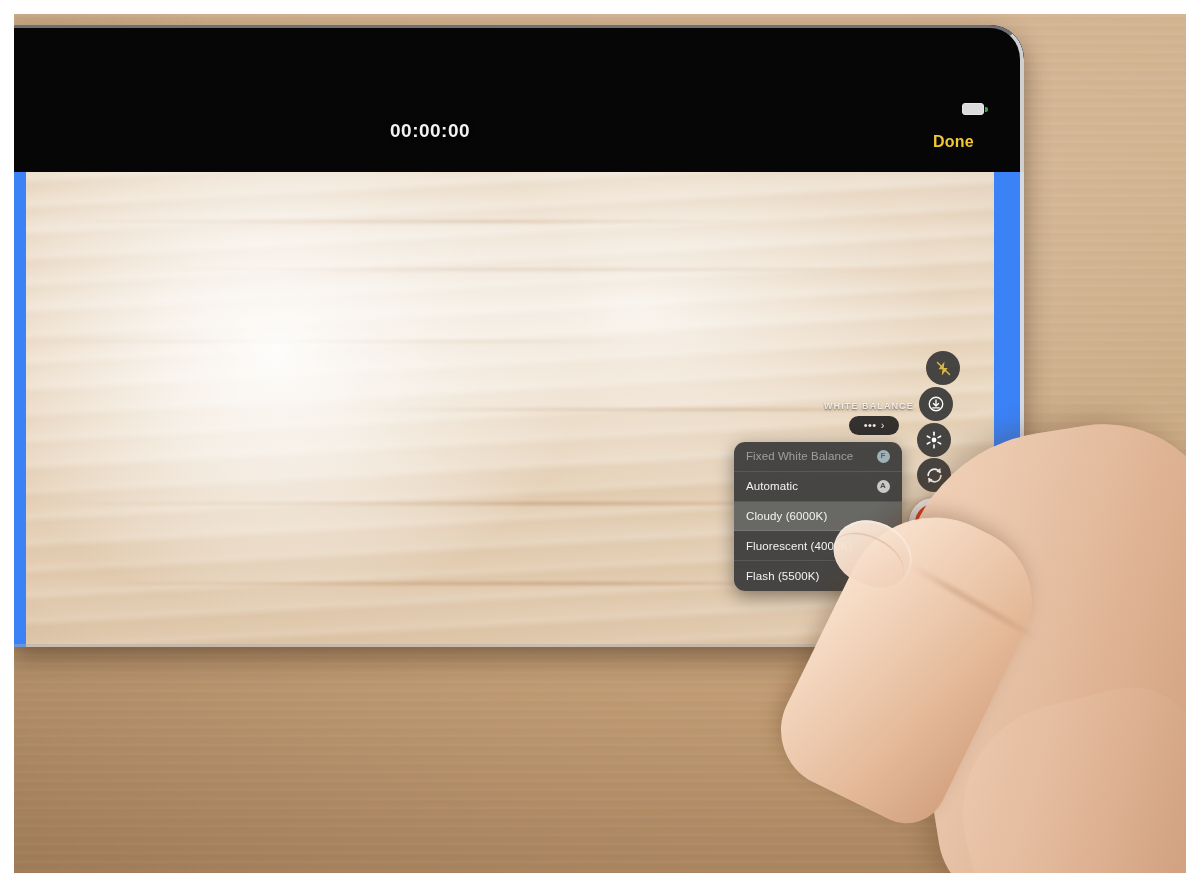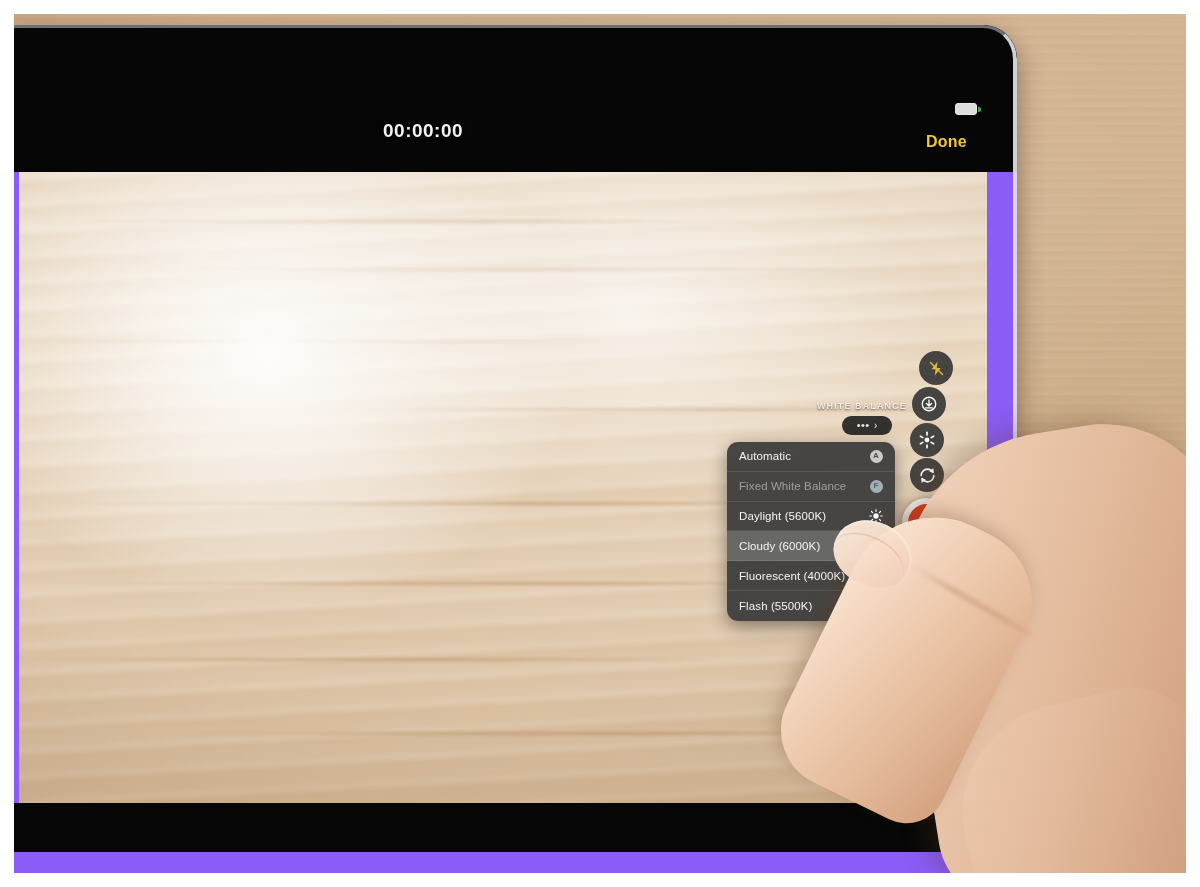--- a/index.html
+++ b/index.html
@@ -52,23 +52,23 @@
   .page-border {
     position:absolute; inset:0;
     border:14px solid #ffffff;
     pointer-events:none;
     z-index:60;
   }
 
   
   .ipad {
     position:absolute;
-    left:5px; top:25px;
-    width:1012px; height:863px;
-    background:#8b5cf6;
+    left:12px; top:25px;
+    width:1012px; height:622px;
+    background:#3b82f6;
     border-radius:0 34px 26px 0;
     box-shadow: 0 10px 26px rgba(40,22,8,.45);
     overflow:hidden;
   }
   .ipad-edge {
     position:absolute; inset:0;
     border-radius:0 34px 26px 0;
     border-right:4px solid rgba(226,226,228,.92);
     border-top:3px solid rgba(200,200,204,.55);
     border-bottom:3px solid rgba(170,170,175,.45);
@@ -402,52 +402,34 @@
 
     <div class="wb-label">WHITE BALANCE</div>
 
     <div class="wb-pill">
       <span class="dots">•••</span>
       <span class="chev">›</span>
     </div>
 
     <div class="wb-menu">
 
+      <div class="wb-row disabled">
+        <span class="lbl">Fixed White Balance</span>
+        <span class="tr">
+          <span class="badge dim">F</span>
+        </span>
+      </div>
+
       <div class="wb-row">
         <span class="lbl">Automatic</span>
         <span class="tr">
           <span class="badge">A</span>
         </span>
       </div>
 
-      <div class="wb-row disabled">
-        <span class="lbl">Fixed White Balance</span>
-        <span class="tr">
-          <span class="badge dim">F</span>
-        </span>
-      </div>
-
-      <div class="wb-row">
-        <span class="lbl">Daylight (5600K)</span>
-        <span class="tr">
-          <svg class="sun-ico" viewBox="0 0 24 24" fill="#ffffff">
-            <circle cx="12" cy="12" r="4.6"></circle>
-            <g stroke="#ffffff" stroke-width="2.1" stroke-linecap="round">
-              <line x1="12" y1="1.4" x2="12" y2="4"></line>
-              <line x1="12" y1="20" x2="12" y2="22.6"></line>
-              <line x1="1.4" y1="12" x2="4" y2="12"></line>
-              <line x1="20" y1="12" x2="22.6" y2="12"></line>
-              <line x1="4.3" y1="4.3" x2="6.2" y2="6.2"></line>
-              <line x1="17.8" y1="17.8" x2="19.7" y2="19.7"></line>
-              <line x1="4.3" y1="19.7" x2="6.2" y2="17.8"></line>
-              <line x1="17.8" y1="6.2" x2="19.7" y2="4.3"></line>
-            </g>
-          </svg>
-        </span>
-      </div>
 
 
       <div class="wb-row selected">
         <span class="lbl">Cloudy (6000K)</span>
         <span class="tr"></span>
       </div>
 
 
       <div class="wb-row">
         <span class="lbl">Fluorescent (4000K)</span>

